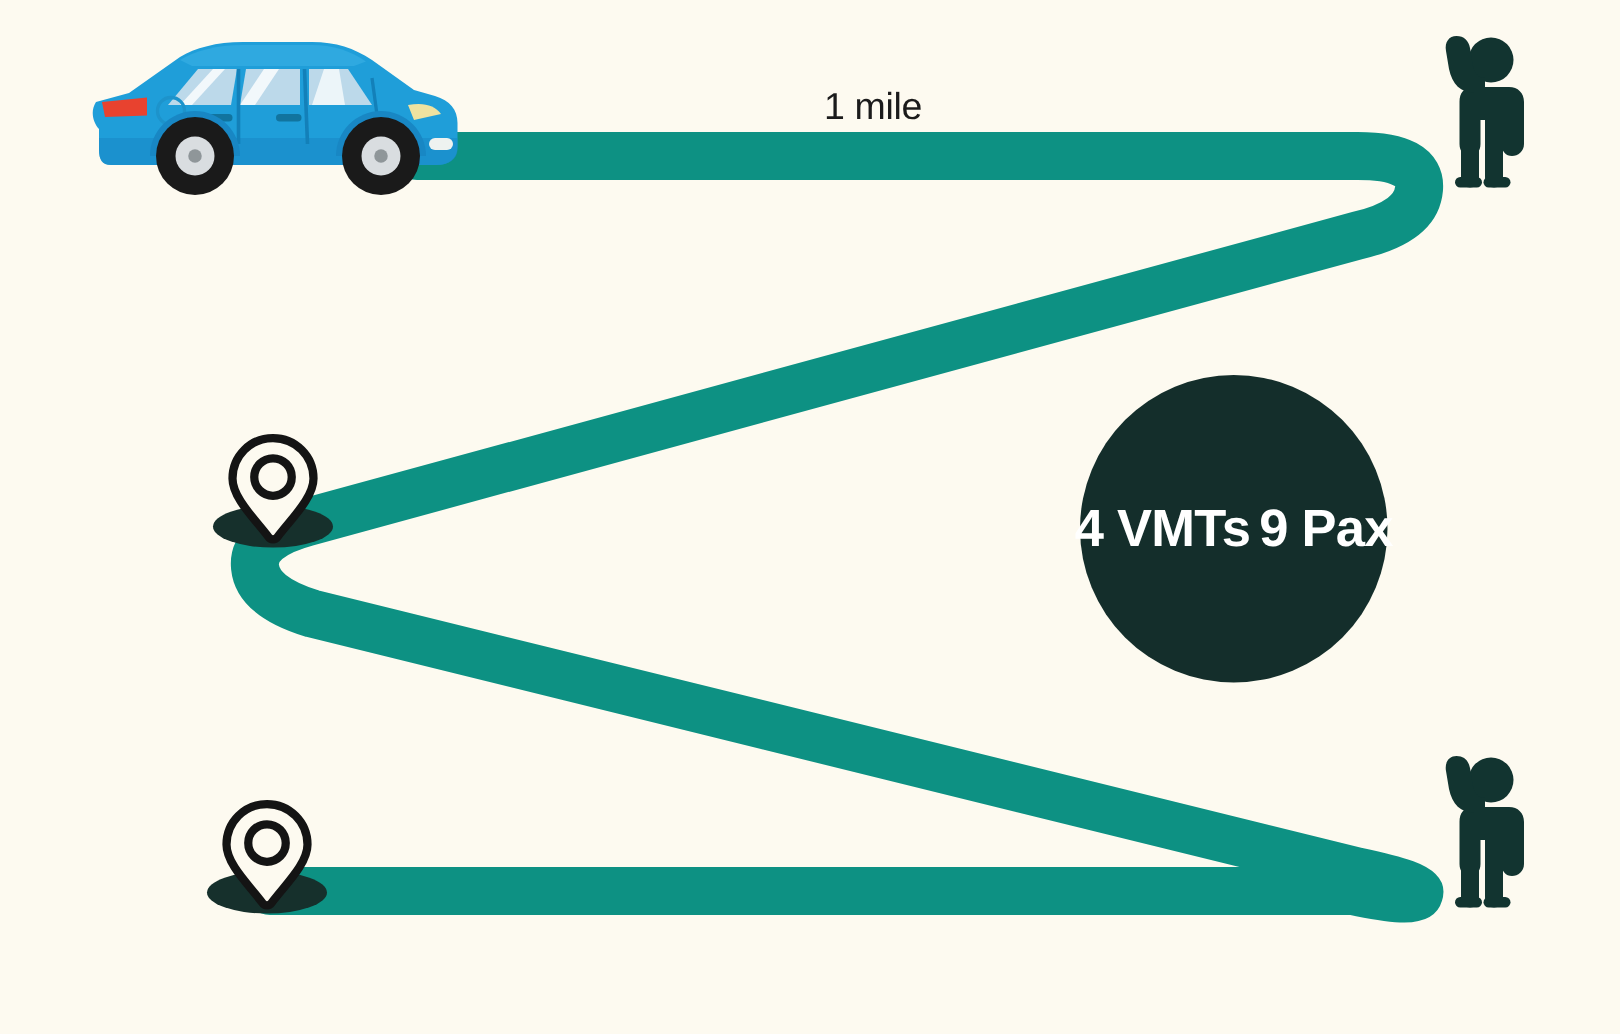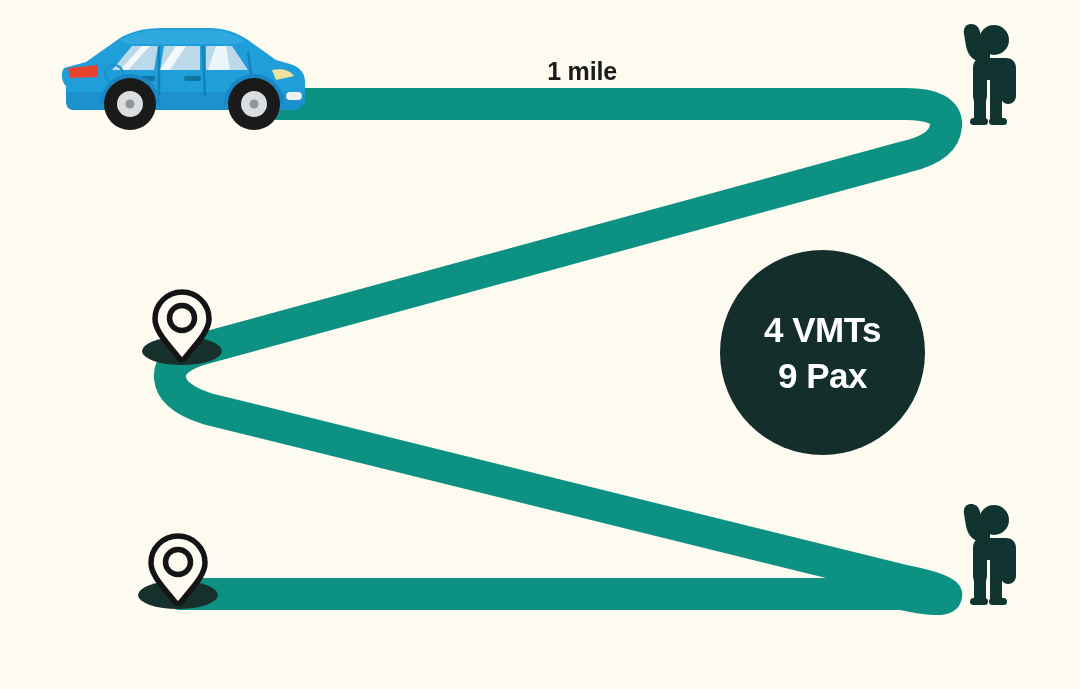--- a/index.html
+++ b/index.html
@@ -30,41 +30,41 @@
 
   .mile-label {
     position: absolute;
     left: 0;
     top: 57px;
     width: 1080px;
     text-align: center;
     z-index: 4;
     font-family: "Liberation Sans", sans-serif;
     font-size: 25px;
-    font-weight: bold;
+    font-weight: normal;
     color: #1b1b1b;
     letter-spacing: -0.2px;
     pointer-events: none;
   }
   .mile-label-inner {
     position: relative;
     left: 42px;
   }
 
   #badge {
     position: absolute;
     left: 720px;
     top: 250px;
     width: 205px;
     height: 205px;
     border-radius: 50%;
     background: #142e2b;
     z-index: 3;
     display: flex;
-    flex-direction: column;
+    flex-direction: row;
     align-items: center;
     justify-content: center;
     gap: 6px;
   }
   #badge .badge-line {
     color: #ffffff;
     font-family: "Liberation Sans", sans-serif;
     font-size: 35px;
     font-weight: bold;
     line-height: 1.12;

